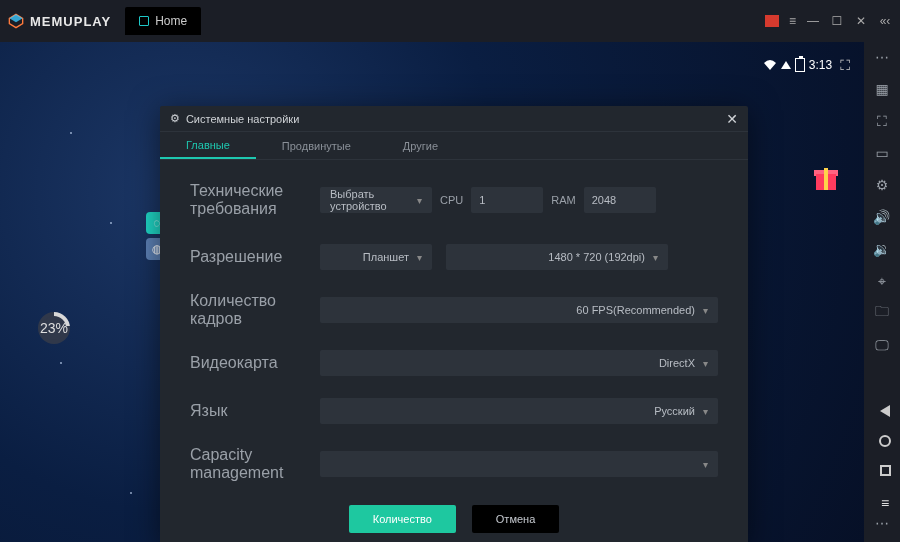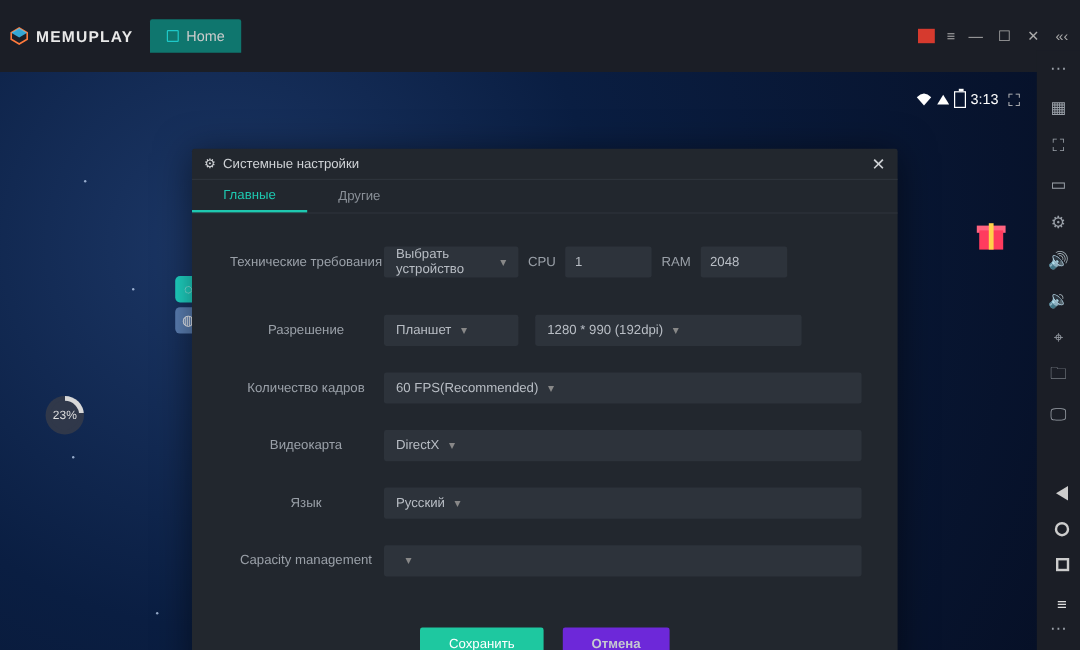--- a/index.html
+++ b/index.html
@@ -1,24 +1,24 @@
 <!DOCTYPE html>
 <html><head>
 <meta charset="utf-8">
 <style>
 * { margin: 0; padding: 0; box-sizing: border-box; font-family: -apple-system, BlinkMacSystemFont, "Segoe UI", Arial, sans-serif; }
 body { width: 900px; height: 542px; background: #fff; overflow: hidden; position: relative; }
 
 .app-shell { width: 900px; height: 542px; background: #0a1530; position: relative; display: flex; flex-direction: column; }
 
 
-.titlebar { height: 60px; background: #1b1e26; display: flex; align-items: center; padding: 0 8px; color: #e8e8e8; }
+.titlebar { height: 42px; background: #1b1e26; display: flex; align-items: center; padding: 0 8px; color: #e8e8e8; }
 .logo { display: flex; align-items: center; gap: 6px; font-weight: 700; letter-spacing: 1px; font-size: 13px; }
 .logo-icon { width: 16px; height: 16px; }
-.tab-home { margin-left: 14px; height: 28px; background: #0f766e; display: flex; align-items: center; padding: 0 14px; gap: 6px; font-size: 12px; color: #ccc; border-radius: 2px 2px 0 0; }
+.tab-home { margin-left: 14px; height: 28px; background: #000000; display: flex; align-items: center; padding: 0 14px; gap: 6px; font-size: 12px; color: #ccc; border-radius: 2px 2px 0 0; }
 .home-icon { width: 10px; height: 10px; border: 1px solid #1ec8c8; border-radius: 1px; }
 .titlebar-spacer { flex: 1; }
 .titlebar-ctrls { display: flex; align-items: center; gap: 10px; color: #aaa; font-size: 12px; }
 .titlebar-ctrls span { cursor: default; }
 .win-btn { width: 14px; height: 14px; display: inline-flex; align-items: center; justify-content: center; }
 .red-icon { width: 14px; height: 12px; background: #d63a2e; }
 
 
 .main-area { flex: 1; position: relative; background: radial-gradient(circle at 20% 30%, #1c3766 0%, #0a1e42 40%, #060f25 100%); overflow: hidden; }
 
@@ -31,21 +31,21 @@
 .fs-icon { margin-left: 4px; color:#ccc; font-size:14px; }
 
 
 .desk-icons { position: absolute; top: 170px; left: 146px; display: flex; flex-direction: column; gap: 4px; }
 .desk-icon { width: 22px; height: 22px; border-radius: 4px; display: flex; align-items: center; justify-content: center; font-size: 12px; }
 .di1 { background: #1fd4c4; color: #fff; }
 .di2 { background: #5b7fb3; color: #fff; }
 
 
 .prog-circle { position: absolute; top: 270px; left: 38px; width: 32px; height: 32px; border-radius: 50%; background: conic-gradient(#d8d8d8 0 83deg, #30384a 83deg 360deg); display:flex; align-items:center; justify-content:center; }
-.prog-circle .inner { width: 24px; height:24px; border-radius:50%; background:#30384a; color:#ddd; font-size:10px; display:flex; align-items:center; justify-content:center; }
+.prog-circle .inner { width: 24px; height:24px; border-radius:50%; background:#30384a; color:#ddd; font-size:14px; display:flex; align-items:center; justify-content:center; }
 
 
 .gift { position: absolute; top: 120px; right: 60px; width: 28px; height: 28px; }
 .gift .box { width: 20px; height: 16px; background: #ff3b5e; position:absolute; bottom:0; left:4px; }
 .gift .lid { width: 24px; height: 6px; background: #ff6380; position:absolute; bottom:14px; left:2px; }
 .gift .ribbon { width:4px; height:22px; background:#ffd24a; position:absolute; bottom:0; left:12px; }
 
 
 .right-toolbar { position: absolute; top: 42px; right: 0; width: 36px; height: 500px; background: #1b1e26; display: flex; flex-direction: column; align-items: center; padding-top: 6px; gap: 14px; color: #9aa0a8; font-size: 14px; }
 .right-toolbar .tb-more { margin-top:auto; margin-bottom:10px; }
@@ -60,32 +60,32 @@
 
 .dialog { position: absolute; top: 64px; left: 160px; width: 588px; height: 440px; background: #22272e; color: #b8bdc4; border-radius: 2px; display:flex; flex-direction:column; box-shadow: 0 4px 30px rgba(0,0,0,.5); }
 .dlg-head { height: 26px; display:flex; align-items:center; padding: 0 10px; font-size: 11px; color:#cfd2d6; border-bottom:1px solid #2d333b; }
 .dlg-head .gear { margin-right:6px; }
 .dlg-head .close { margin-left:auto; font-size:14px; cursor:default; }
 .dlg-tabs { height: 28px; display:flex; align-items:stretch; border-bottom:1px solid #2d333b; font-size:11px; }
 .dlg-tab { padding: 0 26px; display:flex; align-items:center; color:#8a9098; cursor:default; }
 .dlg-tab.active { color:#1ec8b0; border-bottom:2px solid #1ec8b0; }
 .dlg-body { flex:1; padding: 18px 30px 10px 30px; overflow:auto; }
 .form-row { display:flex; align-items:center; margin-bottom: 22px; }
-.form-label { width: 130px; font-size: 11px; color:#9aa0a8;text-align:center; }
-.select { background:#2d333b; border:none; height:26px; color:#b8bdc4; font-size:11px; padding:0 10px; display:flex; align-items:center; justify-content:flex-start; border-radius:2px; }
+.form-label { width: 130px; font-size: 16px; color:#9aa0a8; }
+.select { background:#2d333b; border:none; height:26px; color:#b8bdc4; font-size:11px; padding:0 10px; display:flex; align-items:center; justify-content:flex-end; border-radius:2px; }
 .select .chev { font-size:10px; color:#888; margin-left:8px; }
 .sel-sm { width: 112px; }
 .sel-full { flex:1; }
 .sel-res { width: 222px; margin-left: 14px; }
 .inline-lbl { font-size:11px; color:#9aa0a8; margin: 16px 8px; }
 .txt-input { background:#2d333b; border:none; height:26px; color:#b8bdc4; font-size:11px; padding:0 8px; width:72px; border-radius:2px; }
 .dlg-foot { height: 54px; display:flex; align-items:center; justify-content:center; gap:16px; }
 .btn { height:28px; padding:0 24px; font-size:11px; border:none; border-radius:2px; cursor:default; }
 .btn-primary { background:#1ec8a0; color:#fff; }
-.btn-secondary { background:#6d28d9; color:#c6cad0;font-weight:bold; }
+.btn-secondary { background:#000000; color:#c6cad0; }
 
 
 .star { position:absolute; width:2px; height:2px; background:#cfe3ff; border-radius:50%; opacity:.7; }
 </style>
 </head>
 <body>
 
 <div class="app-shell">
 
   <div class="titlebar">
@@ -144,20 +144,21 @@
     </div>
 
     <div class="dialog">
       <div class="dlg-head">
         <span class="gear">⚙</span>
         <span>Системные настройки</span>
         <span class="close">✕</span>
       </div>
       <div class="dlg-tabs">
         <div class="dlg-tab active">Главные</div>
+        <div class="dlg-tab">Продвинутые</div>
         <div class="dlg-tab">Другие</div>
       </div>
       <div class="dlg-body">
 
         <div class="form-row">
           <div class="form-label">Технические требования</div>
           <div class="select sel-sm">
             <span>Выбрать устройство</span>
               <span class="chev">▾</span>
           </div>
@@ -167,21 +168,21 @@
           <input class="txt-input" value="2048" style="">
         </div>
 
         <div class="form-row">
           <div class="form-label">Разрешение</div>
           <div class="select sel-sm">
             <span>Планшет</span>
               <span class="chev">▾</span>
           </div>
           <div class="select sel-res">
-            <span>1280 * 990 (192dpi)</span>
+            <span>1480 * 720 (192dpi)</span>
               <span class="chev">▾</span>
           </div>
         </div>
 
         <div class="form-row">
           <div class="form-label">Количество кадров</div>
           <div class="select sel-full">
             <span>60 FPS(Recommended)</span>
               <span class="chev">▾</span>
           </div>
@@ -205,21 +206,21 @@
 
         <div class="form-row">
           <div class="form-label">Capacity management</div>
           <div class="select sel-full">
               <span class="chev">▾</span>
           </div>
         </div>
 
       </div>
       <div class="dlg-foot">
-        <button class="btn btn-primary">Сохранить</button>
+        <button class="btn btn-primary">Количество</button>
         <button class="btn btn-secondary">Отмена</button>
       </div>
     </div>
 
   </div>
 
   <div class="right-toolbar">
     <div class="tb-icon">⋯</div>
     <div class="tb-icon">▦</div>
     <div class="tb-icon">⛶</div>

